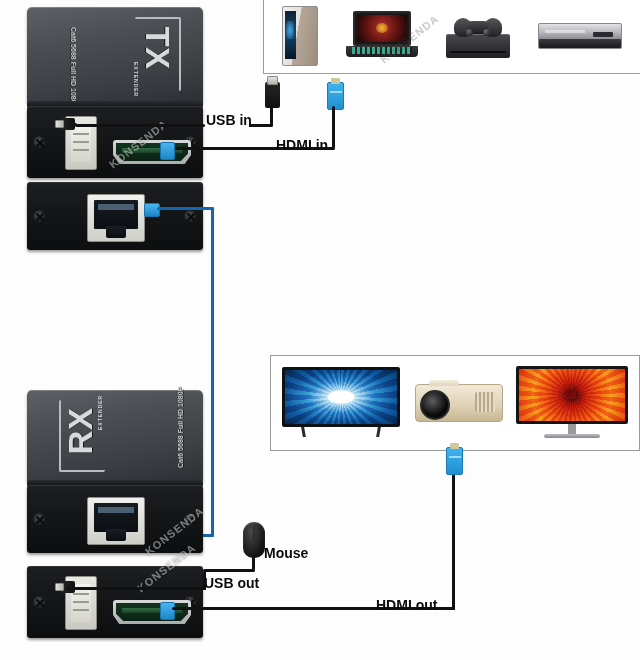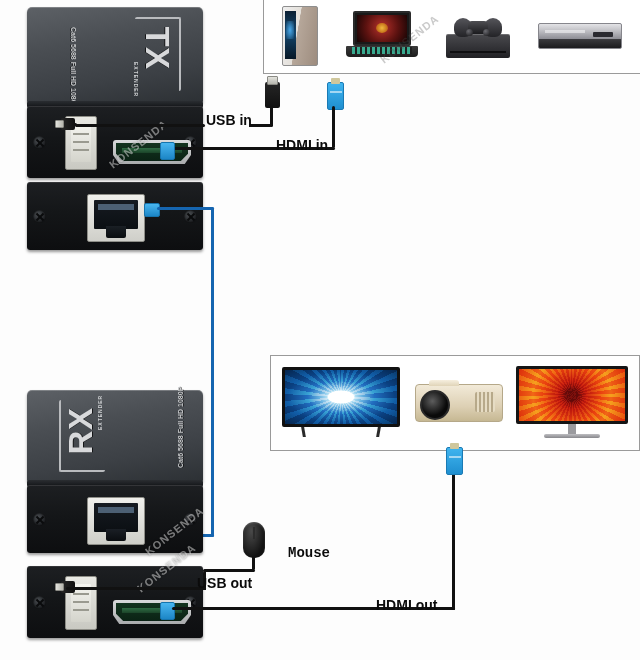--- a/index.html
+++ b/index.html
@@ -350,22 +350,22 @@
   </div>
 
   <div class="usb-plug" style="left:62px;top:580px;width:12px;height:14px;transform:rotate(-90deg);">
     <div class="tip"></div>
   </div>
   <div class="wire" style="left:66px;top:587px;width:140px;height:3px;"></div>
   <div class="wire" style="left:203px;top:570px;width:3px;height:20px;border-radius:8px 0 0 0;"></div>
   <div class="wire" style="left:203px;top:569px;width:52px;height:3px;"></div>
   <div class="wire" style="left:252px;top:554px;width:3px;height:16px;"></div>
   <div class="mouse" style="left:243px;top:522px;"></div>
-  <div class="lbl" style="left:197px;top:575px;text-align:center;">USB out</div>
-  <div class="lbl" style="left:288px;top:545px;font-family:Liberation Mono, monospace;">Mouse</div>
+  <div class="lbl" style="left:204px;top:575px;text-align:center;">USB out</div>
+  <div class="lbl" style="left:264px;top:545px;">Mouse</div>
 
   <div class="plug-blue" style="left:160px;top:602px;width:13px;height:16px;"></div>
   <div class="wire" style="left:172px;top:607px;width:283px;height:3px;"></div>
   <div class="wire" style="left:452px;top:471px;width:3px;height:139px;border-radius:0 0 0 8px;"></div>
   <div class="hdmi-plug" style="left:446px;top:447px;width:15px;height:26px;">
     <div class="tip"></div>
       <div class="ridge"></div>
   </div>
   <div class="lbl" style="left:376px;top:597px;">HDMI out</div>
 

